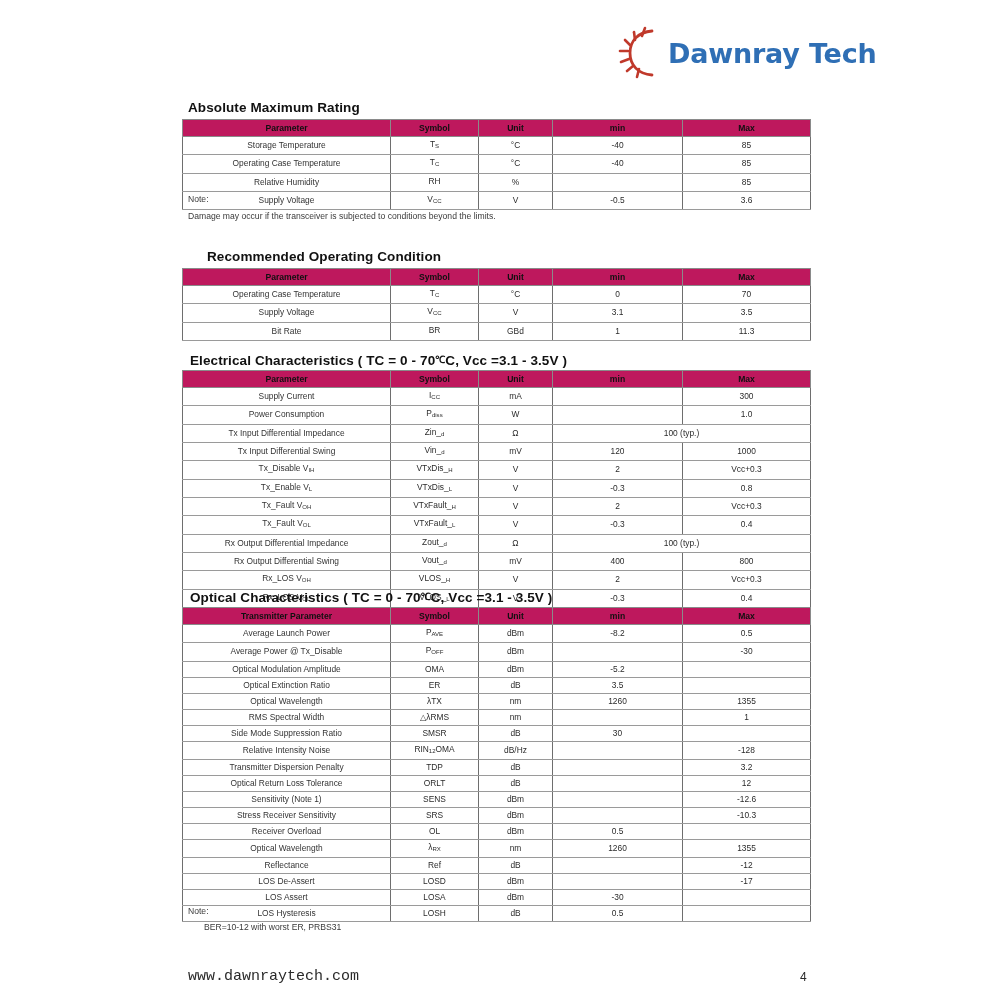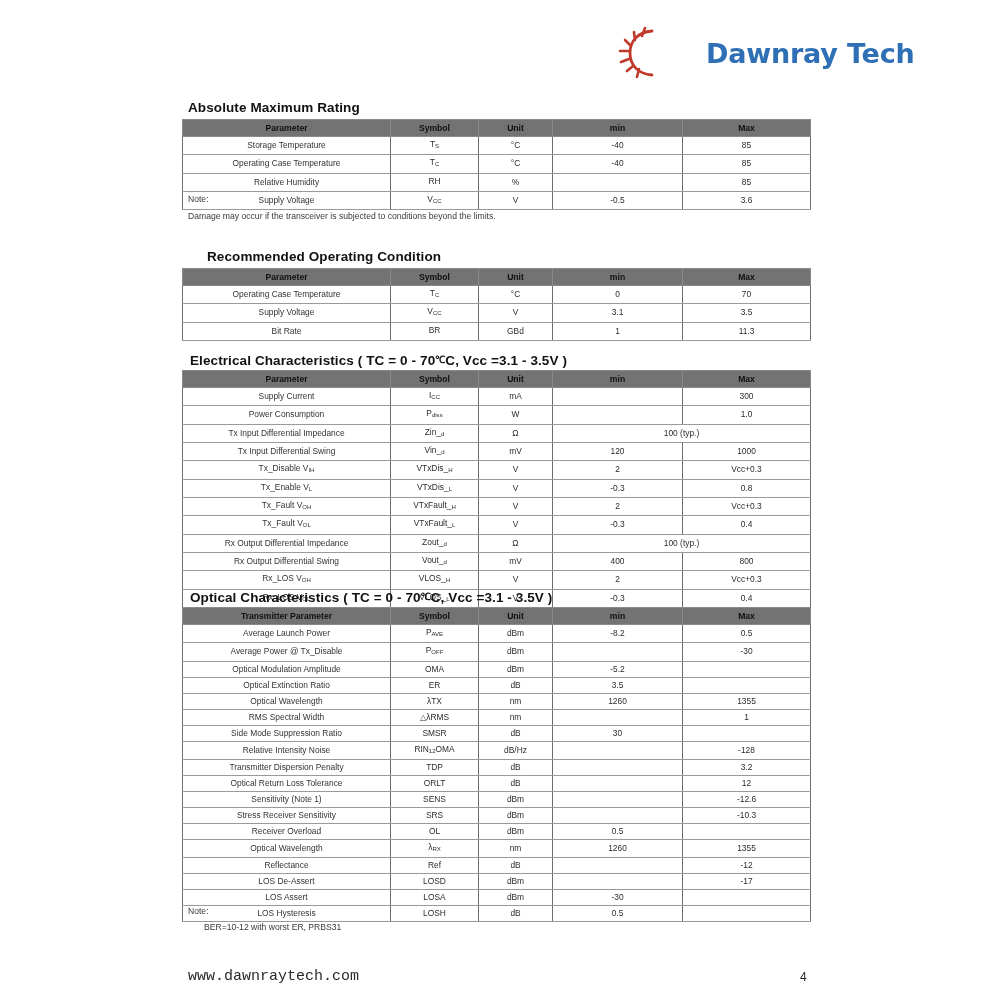--- a/index.html
+++ b/index.html
@@ -10,21 +10,21 @@
     font-family: "Liberation Sans", sans-serif;
     color: #1a1a1a;
     -webkit-font-smoothing: antialiased;
   }
   .page { position: relative; width: 1000px; height: 1000px; overflow: hidden; }
 
   
   .logo-wrap {
     position: absolute; left: 612px; top: 22px;
     width: 240px; height: 62px;
-    display: flex; align-items: center; gap: 38px;
+    display: flex; align-items: center;
   }
   .logo-mark { width: 62px; height: 58px; flex: 0 0 auto; margin-right: -6px; }
   .logo-text {
     font-family: "DejaVu Sans", sans-serif;
     font-size: 27px; font-weight: bold;
     color: #2f6fb5; letter-spacing: -0.2px; white-space: nowrap;
   }
 
   
   .sec-title {
@@ -49,21 +49,21 @@
     border-right-color: #6e6e6e;
     text-align: center;
     padding: 0;
     height: 15px;
     line-height: 15px;
     font-weight: normal;
     overflow: hidden;
     white-space: nowrap;
   }
   table.dt thead th {
-    background: #737373;
+    background: #be185d;
     font-weight: bold;
     color: #101010;
     font-size: 8.6px;
     height: 16px; line-height: 16px;
     border-color: #8a8a8a;
   }
   table.dt tbody tr td:first-child { color: #333; }
   sub { font-size: 0.72em; vertical-align: -0.22em; letter-spacing: 0; }
 
   

